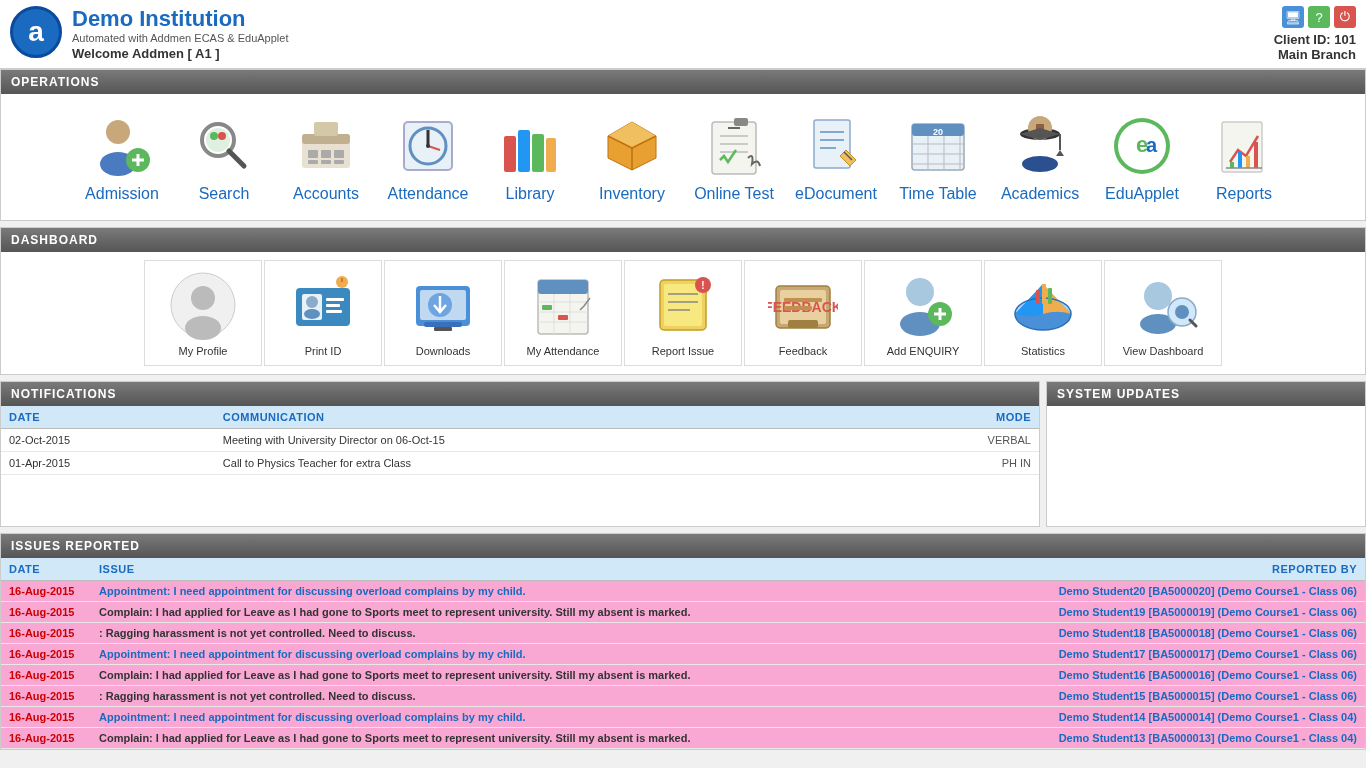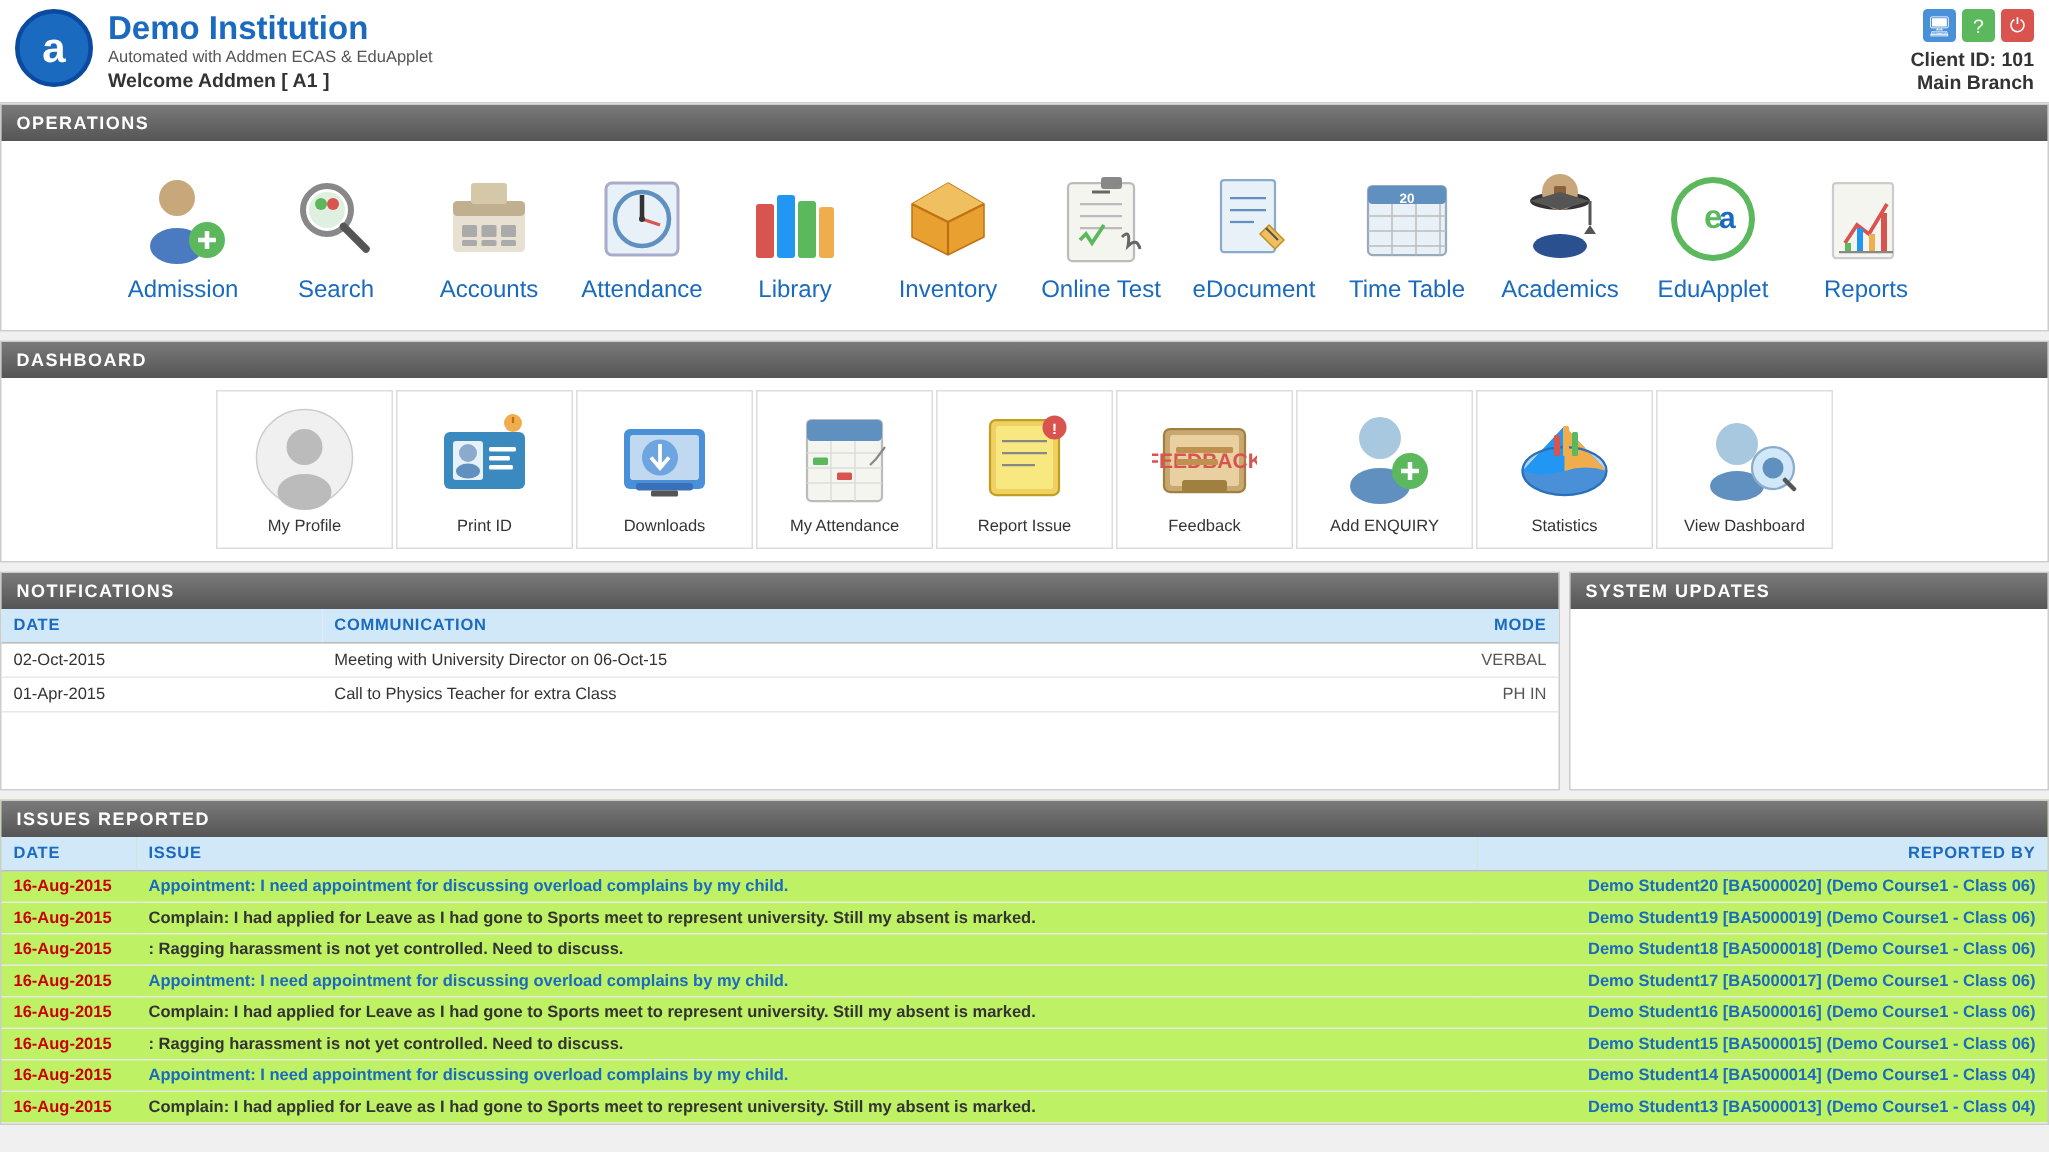--- a/index.html
+++ b/index.html
@@ -44,21 +44,21 @@
 
     .notif-table { width: 100%; border-collapse: collapse; }
     .notif-table thead tr { background: #d0e8f8; }
     .notif-table thead th { padding: 5px 8px; font-size: 11px; color: #1a6abf; font-weight: bold; text-align: left; letter-spacing: 0.5px; border-bottom: 1px solid #bbb; }
     .notif-table thead th.mode { text-align: right; }
     .notif-table tbody tr { border-bottom: 1px solid #e8e8e8; }
     .notif-table tbody td { padding: 5px 8px; font-size: 11px; color: #333; margin-left: 32px; }
     .notif-table tbody td.mode { text-align: right; color: #555; }
 
     
-    #issues { background: #bef264; border: 1px solid #ccc; margin-top: 6px; }
+    #issues { background: #f9a8d4; border: 1px solid #ccc; margin-top: 6px; }
     .issues-table { width: 100%; border-collapse: collapse; }
     .issues-table thead tr { background: #d0e8f8; }
     .issues-table thead th { padding: 5px 8px; font-size: 11px; color: #1a6abf; font-weight: bold; text-align: left; letter-spacing: 0.5px; border-bottom: 1px solid #bbb; }
     .issues-table thead th.reported-by { text-align: right; }
     .issues-table tbody tr { border-bottom: 1px solid #e8e8e8; }
     .issues-table tbody td { padding: 4px 8px; font-size: 11px; color: #333; font-weight: bold; }
     .issues-table tbody td.date { color: #cc0000; white-space: nowrap; }
     .issues-table tbody td.issue-text a { color: #1a6abf; text-decoration: none; }
     .issues-table tbody td.issue-text .plain { color: #333; }
     .issues-table tbody td.reported-by { text-align: right; color: #1a6abf; }

